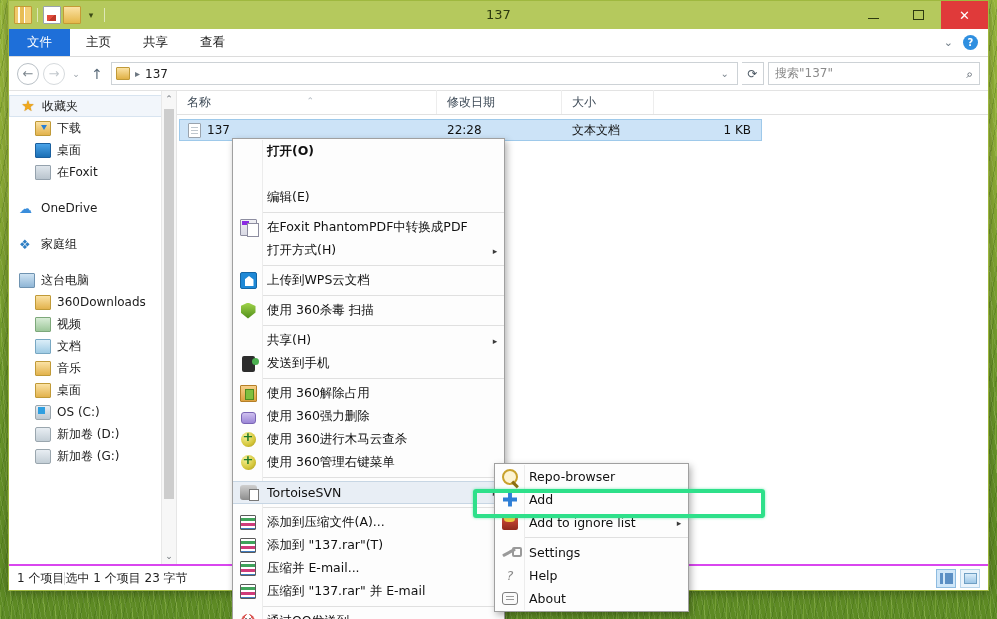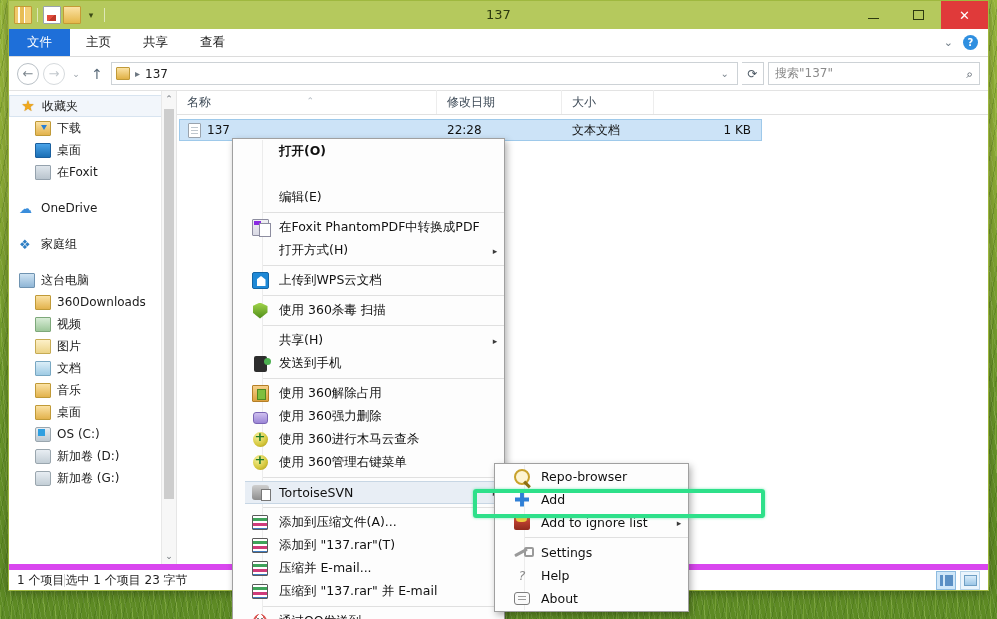--- a/index.html
+++ b/index.html
@@ -188,21 +188,21 @@
   .frow .c{ padding-left:8px; display:flex; align-items:center; gap:6px;}
   .frow .c.name{width:258px;}
   .frow .c.date{width:125px; padding-left:9px;}
   .frow .c.type{width:110px; padding-left:9px;}
   .frow .c.size{width:86px; justify-content:flex-end; padding-right:8px;}
   .txtico{width:13px;height:15px;background:#fff;border:1px solid #9aa3ad;position:relative;border-radius:1px;}
   .txtico:before{content:"";position:absolute;left:2px;top:3px;right:2px;height:1px;background:#bfc7ce;box-shadow:0 3px 0 #bfc7ce,0 6px 0 #bfc7ce;}
 
   
   .statusbar{
-    height:26px;min-height:26px;border-top:6px solid #d946ef;display:flex;align-items:center;
+    height:26px;min-height:26px;border-top:2px solid #d946ef;display:flex;align-items:center;
     padding:0 8px; font-size:12px; color:#1f1f1f; background:#fff;
   }
   .statusbar .sep{width:1px;height:13px;background:#d5d5d5;}
   .statusbar .right{margin-left:auto;display:flex;gap:4px;align-items:center;}
   .viewbtn{width:20px;height:19px;border:1px solid #b8d4ea;background:#eaf4fc;display:flex;align-items:center;justify-content:center;}
   .viewbtn.act{background:#cfe6f8;border-color:#8dbbe0;}
   .vb-details{
     width:13px;height:11px;
     background:
       linear-gradient(90deg,#4a7fb5 0 3px, transparent 3px 5px, #4a7fb5 5px 13px);
@@ -215,21 +215,21 @@
   .vb-thumb{width:13px;height:11px;background:linear-gradient(180deg,#d9ecfa,#9cc6e6);border:1px solid #6f9fc4;}
 
   
   .ctxmenu{
     position:absolute; background:#fdfdfd; border:1px solid #a0a0a0;
     box-shadow: 2px 3px 7px rgba(0,0,0,.30);
     font-size:12.5px; color:#111; padding:1px 0;
   }
   #ctx-main{ left:232px; top:138px; width:273px; }
   .mi{
-    height:23px; display:flex; align-items:center; position:relative; padding-left:0;margin-left:12px;
+    height:23px; display:flex; align-items:center; position:relative; padding-left:0;
   }
   .mi .gut{width:30px;min-width:30px;height:23px;display:flex;align-items:center;justify-content:center;}
   .mi .txt{flex:1; white-space:nowrap; padding-left:4px;}
   .mi.bold .txt{font-weight:bold;}
   .mi .arrow{width:18px;text-align:center;color:#3b3b3b;font-size:9px;}
   .mi.hov{ background:#e8eef5; border-top:1px solid #c7d6e4; border-bottom:1px solid #c7d6e4; }
   .msep{height:1px;background:#e0e0e0;margin:3px 0 3px 30px;}
   .mcolrule{position:absolute;left:29px;top:1px;bottom:1px;width:1px;background:#ececec;}
 
   .mico{width:17px;height:17px;position:relative;display:inline-block;}
@@ -380,24 +380,20 @@
       </div>
       <div class="nitem lvl2">
         <span class="nico i-folder"></span>
         <span class="lbl">360Downloads</span>
       </div>
       <div class="nitem lvl2">
         <span class="nico i-video"></span>
         <span class="lbl">视频</span>
       </div>
       <div class="nitem lvl2">
-        <span class="nico i-pic"></span>
-        <span class="lbl">图片</span>
-      </div>
-      <div class="nitem lvl2">
         <span class="nico i-doc2"></span>
         <span class="lbl">文档</span>
       </div>
       <div class="nitem lvl2">
         <span class="nico i-music"></span>
         <span class="lbl">音乐</span>
       </div>
       <div class="nitem lvl2">
         <span class="nico i-folder"></span>
         <span class="lbl">桌面</span>

